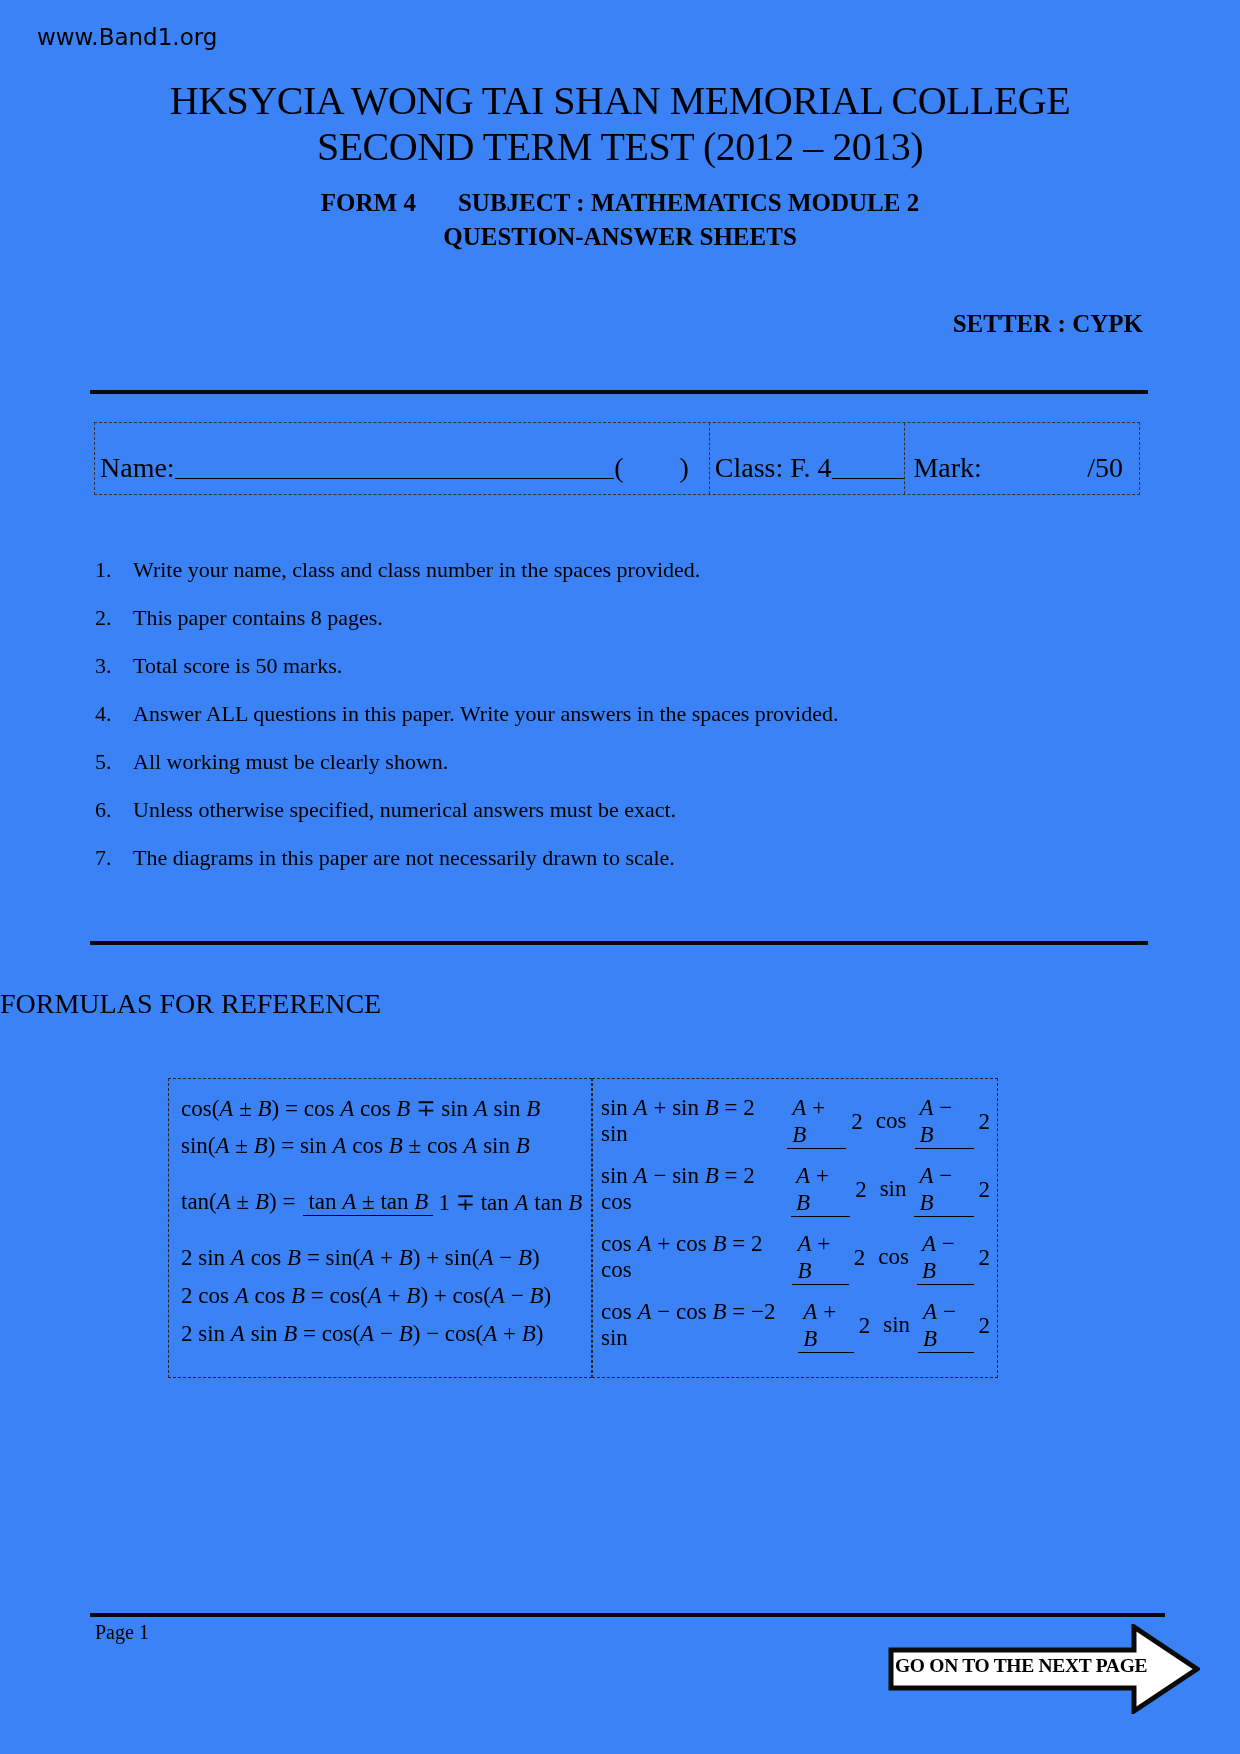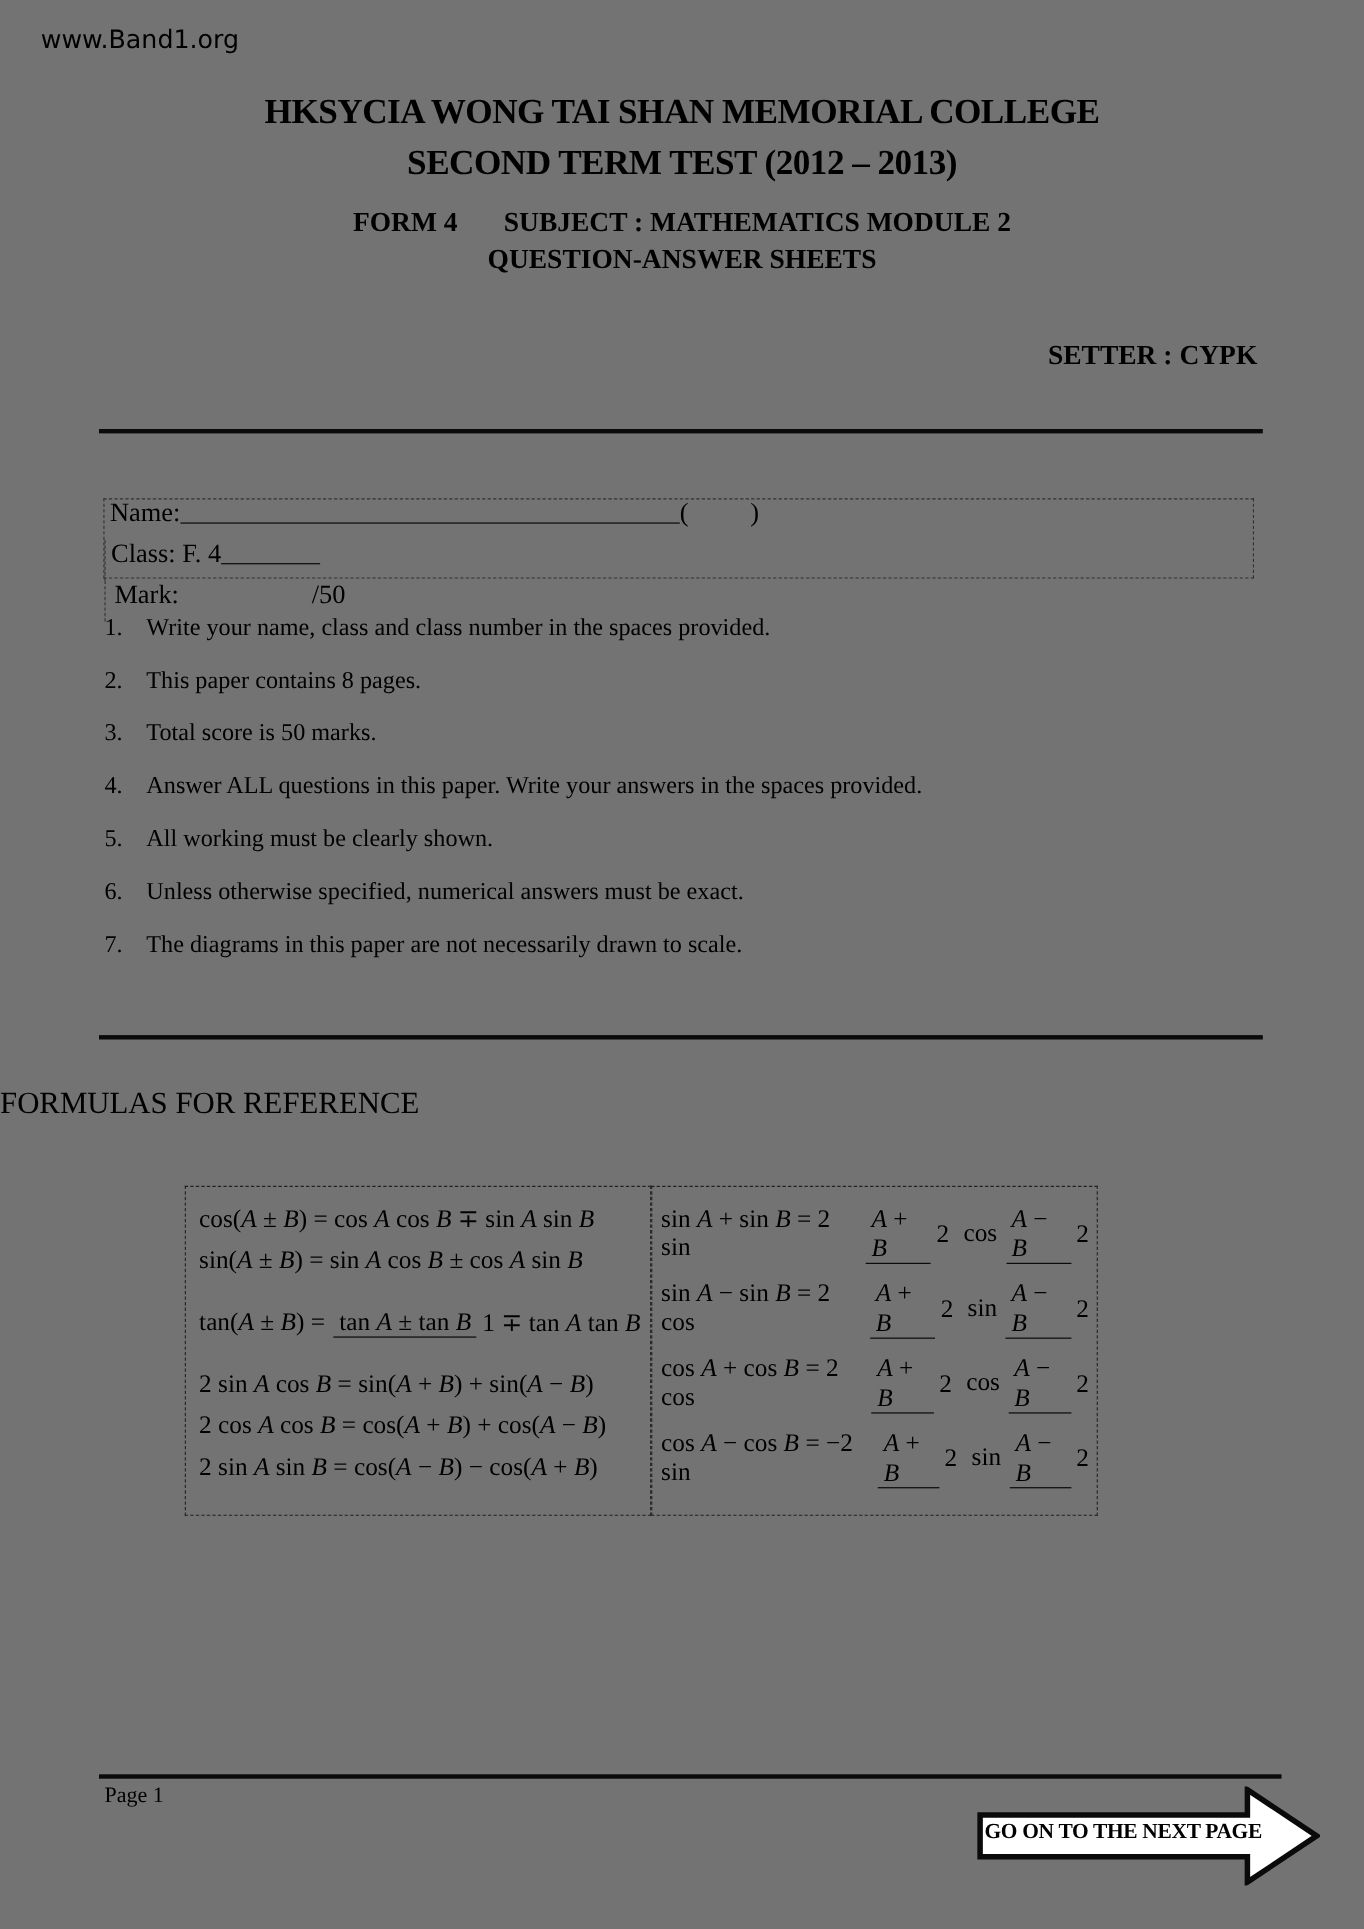--- a/index.html
+++ b/index.html
@@ -1,41 +1,41 @@
 <!DOCTYPE html>
 <html><head>
 <meta charset="utf-8">
 <style>
   * { margin:0; padding:0; box-sizing:border-box; }
   html,body { background:#888; }
   .page {
     position:relative; width:1240px; height:1754px; margin:0 auto;
-    background:#737373; color:#000;
+    background:#3b82f6; color:#000;
     font-family:"Liberation Serif","DejaVu Serif",serif;
     overflow:hidden;
   }
   .site-url {
     position:absolute; left:37px; top:24px;
     font-family:"DejaVu Sans","Liberation Sans",sans-serif;
     font-size:23px; color:#000;
   }
   .title-block { position:absolute; left:0; right:0; top:78px; text-align:center; }
-  .title-line { font-size:32px; font-weight:bold; line-height:46px; letter-spacing:-0.5px; }
+  .title-line { font-size:40px; font-weight:normal; line-height:46px; letter-spacing:-0.5px; }
   .subject-block { position:absolute; left:0; right:0; top:186px; text-align:center; }
   .subject-line { font-size:25px; font-weight:bold; line-height:34px; }
   .form-gap { display:inline-block; width:42px; }
   .setter { position:absolute; right:97px; top:310px; font-size:25px; font-weight:bold; }
   .rule { position:absolute; left:90px; height:4px; background:#0a0a0a; }
   .rule1 { top:390px; width:1058px; }
   .rule2 { top:941px; width:1058px; }
   .rule3 { top:1613px; width:1075px; }
 
   .info-box {
-    position:absolute; left:94px; top:453px; width:1046px; height:73px;
-    border:1.6px dashed #333; display:flex; font-size:24px;flex-direction:column;
+    position:absolute; left:94px; top:422px; width:1046px; height:73px;
+    border:1.6px dashed #333; display:flex; font-size:28px;
   }
   .info-cell { display:flex; align-items:flex-end; padding-bottom:10px; }
   .cell-name { width:615px; padding-left:5px; padding-right:20px; }
   .cell-class { width:196px; border-left:1.6px dashed #333; padding-left:5px; }
   .cell-mark { width:235px; border-left:1.6px dashed #333; padding-left:8px; padding-right:16px;gap:44px; }
   .blank { flex:1 1 auto; border-bottom:1.7px solid #000; margin-bottom:5px; min-width:20px; }
   .paren-gap { display:inline-block; width:56px; }
   .push { flex:1 1 auto; }
 
   .instructions { position:absolute; left:95px; top:556px; width:1020px; font-size:22px; }

